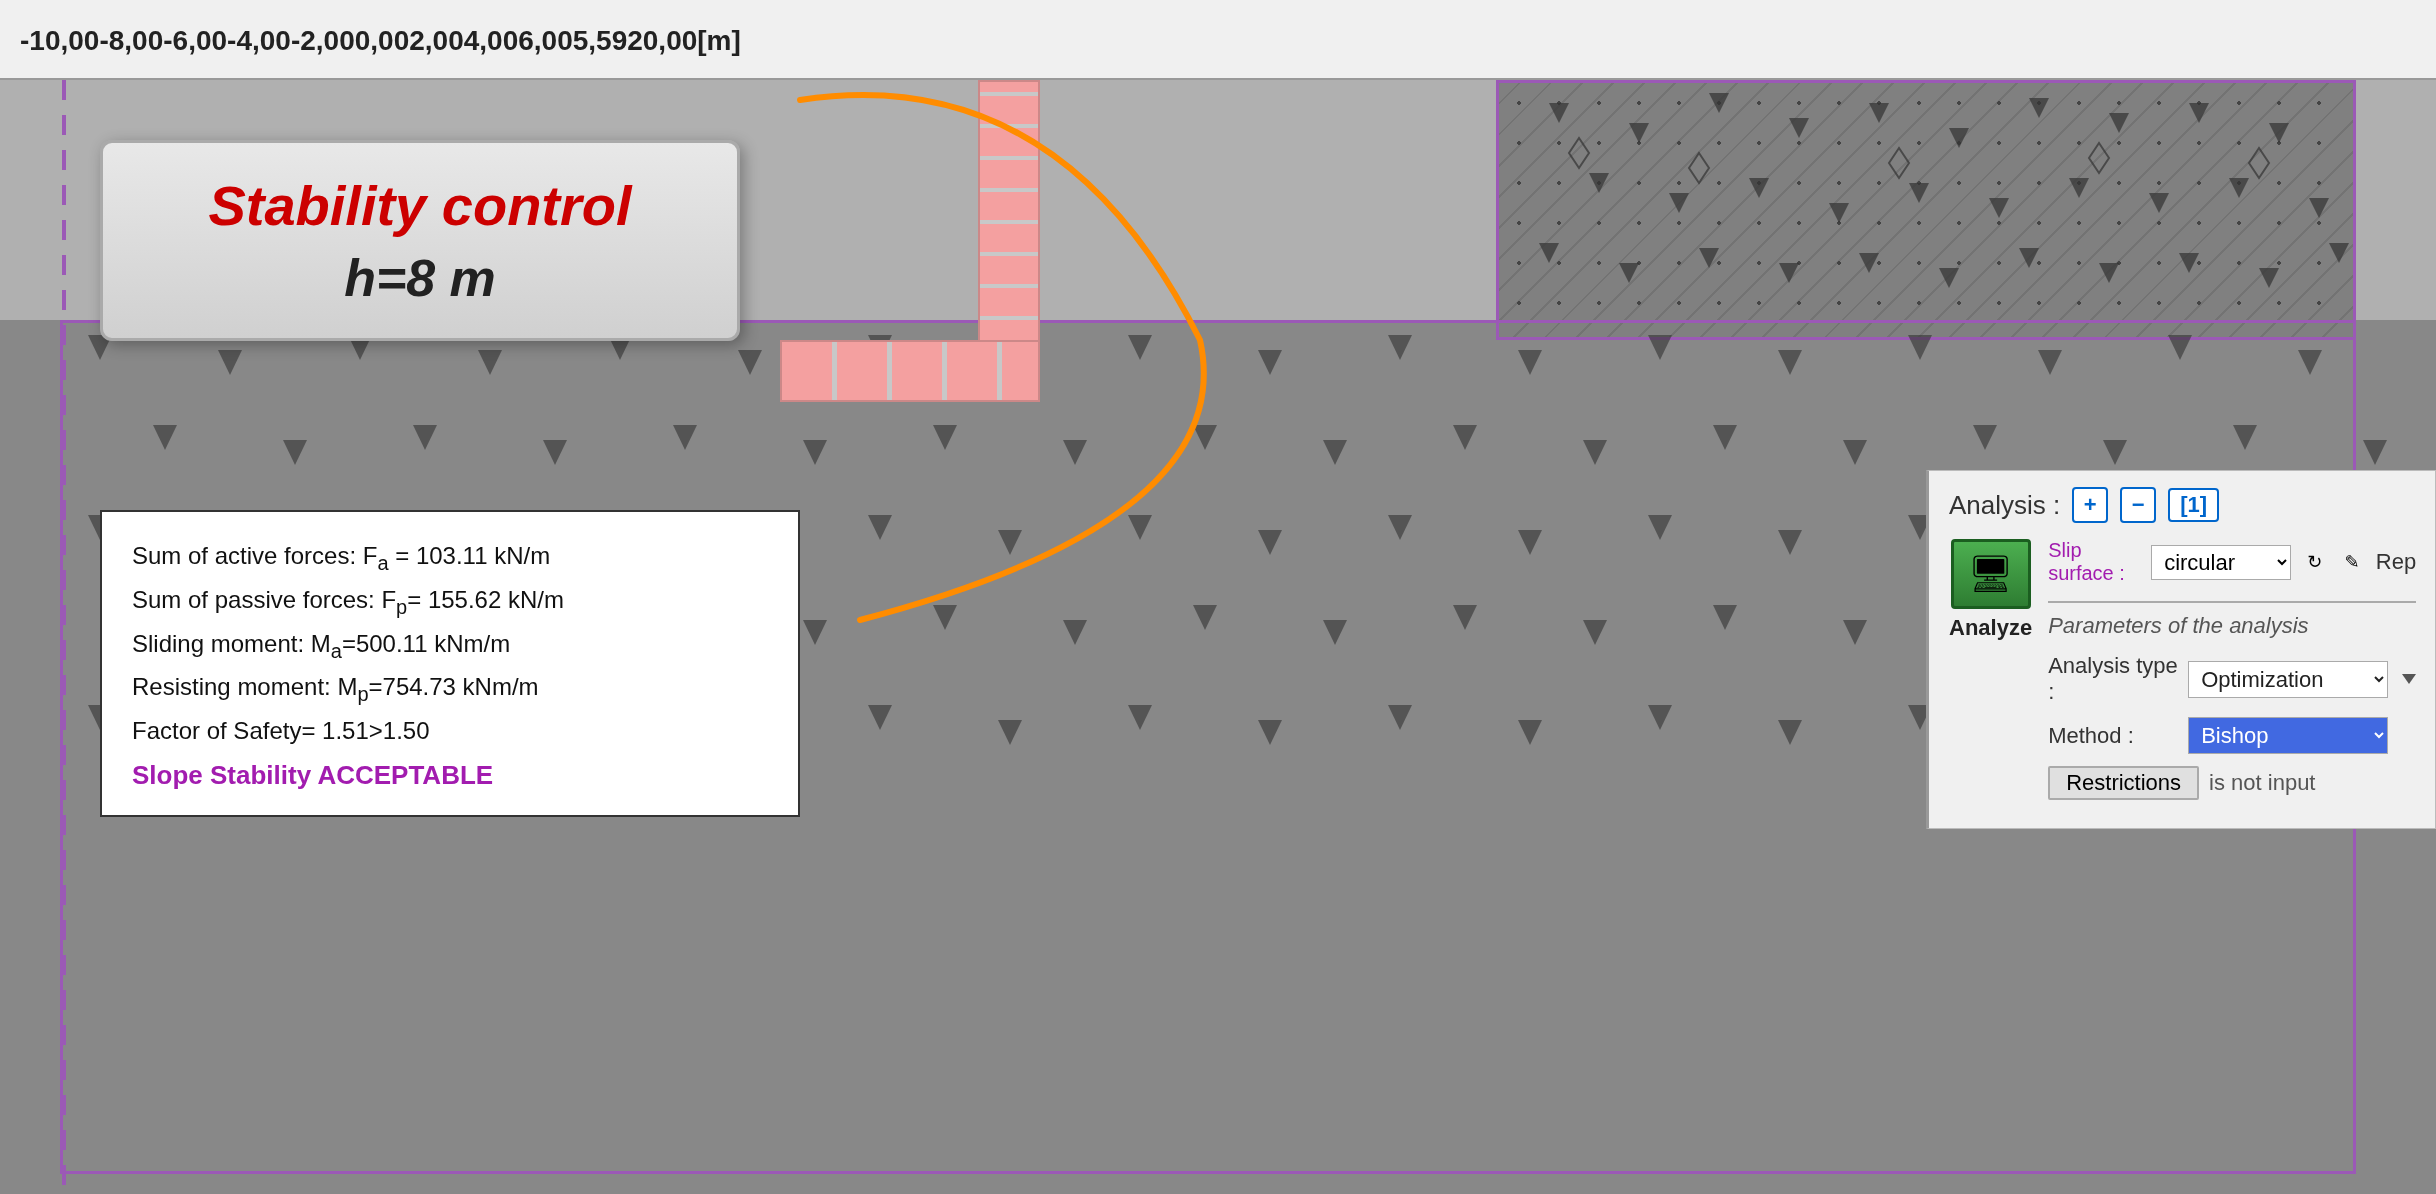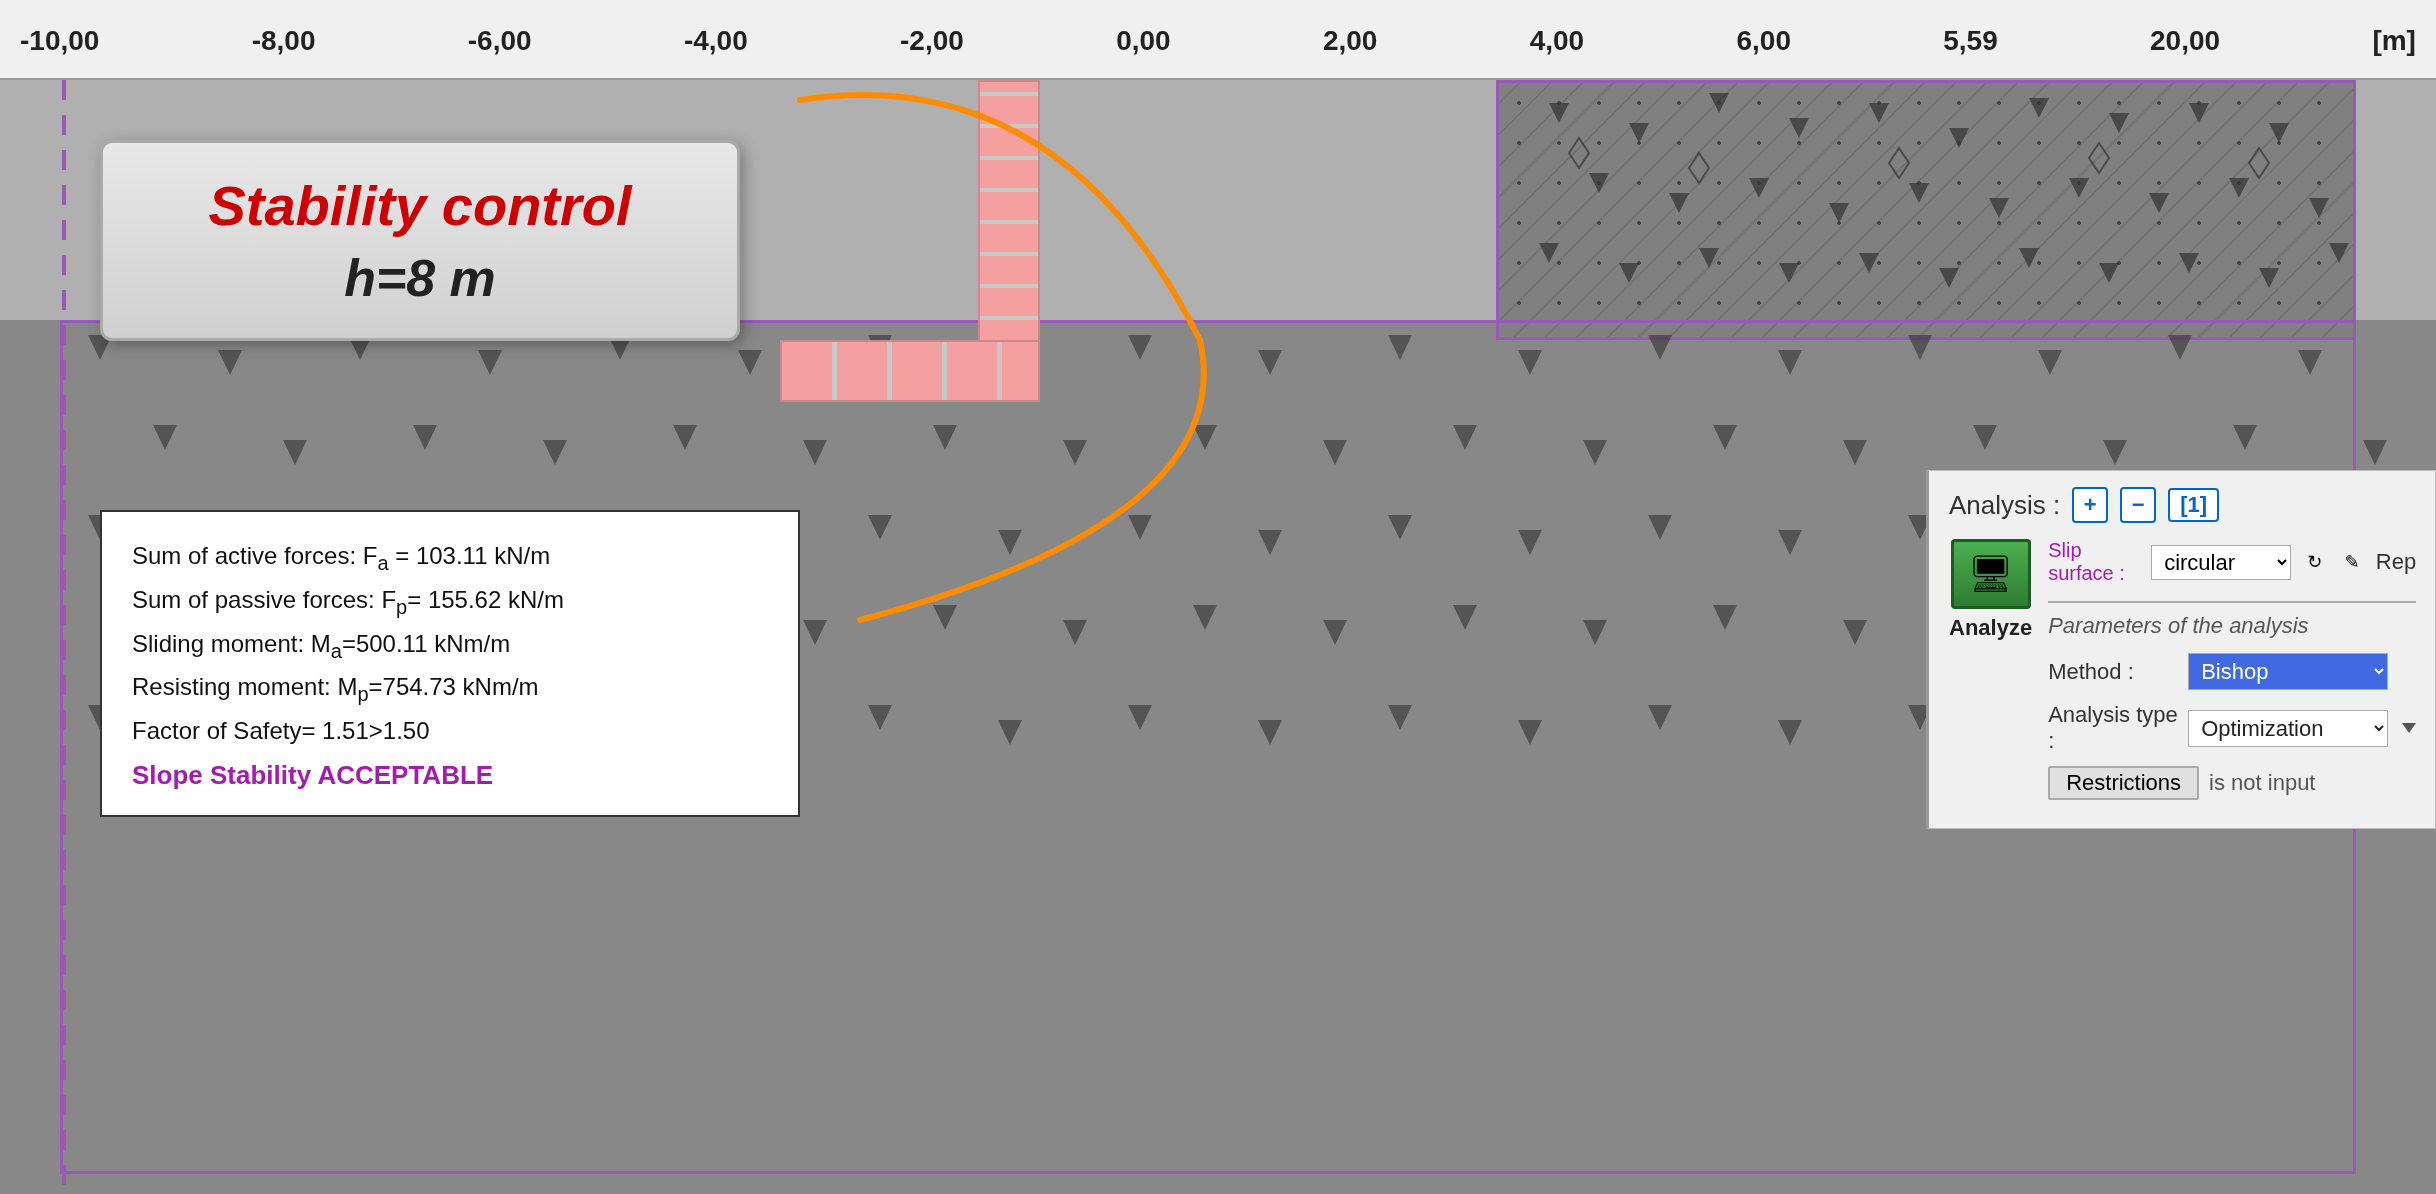--- a/index.html
+++ b/index.html
@@ -20,21 +20,20 @@
       background: #f0f0f0;
       border-bottom: 2px solid #999;
       display: flex;
       align-items: center;
       padding: 0 20px;
       z-index: 10;
     }
     .ruler-labels {
       display: flex;
       width: 100%;
-      justify-content: space-between;
       font-size: 28px;
       font-weight: bold;
       color: #222;
       padding-top: 4px;
     }
 
     
     .canvas-area {
       position: absolute;
       top: 80px;
@@ -571,37 +570,37 @@
           </select>
           <div class="icon-btn">↻</div>
           <div class="icon-btn">✎</div>
           <span style="font-size:22px;color:#333;">Rep</span>
         </div>
 
         <div style="height:2px;background:#aaa;margin-bottom:10px;"></div>
         <div class="params-title">Parameters of the analysis</div>
 
         <div class="param-row">
+          <span class="param-label">Analysis type :</span>
+          <select class="param-select-normal">
+            <option>Optimization</option>
+            <option>Standard</option>
+          </select>
+          <span class="dropdown-arrow"></span>
+        </div>
+
+        <div class="param-row">
           <span class="param-label">Method :</span>
           <select class="param-select">
             <option>Bishop</option>
             <option>Fellenius</option>
             <option>Spencer</option>
           </select>
         </div>
 
-        <div class="param-row">
-          <span class="param-label">Analysis type :</span>
-          <select class="param-select-normal">
-            <option>Optimization</option>
-            <option>Standard</option>
-          </select>
-          <span class="dropdown-arrow"></span>
-        </div>
-
         <div class="restrictions-row">
           <button class="restrictions-btn">Restrictions</button>
           <span class="restrictions-text">is not input</span>
         </div>
       </div>
     </div>
   </div>
 
 </div>
 

